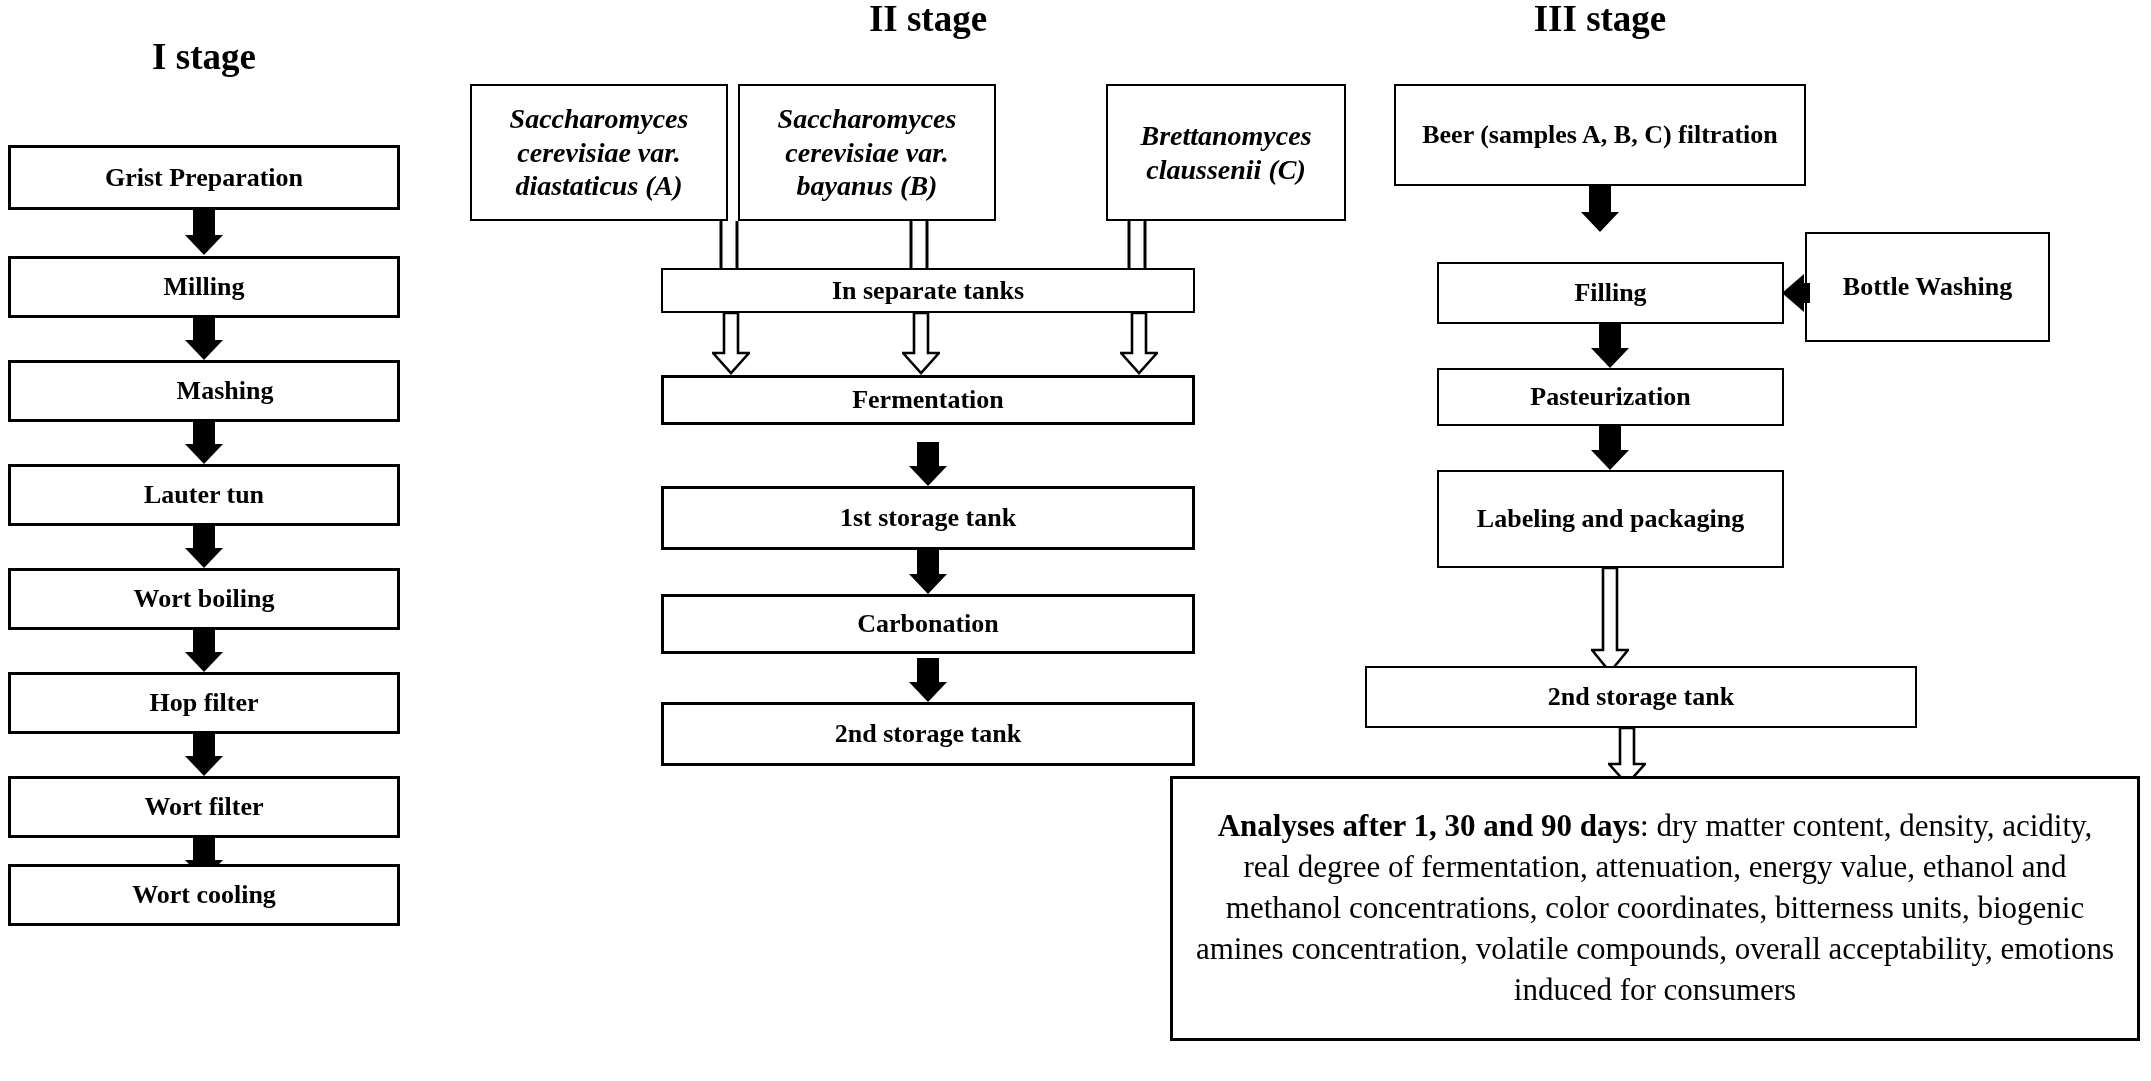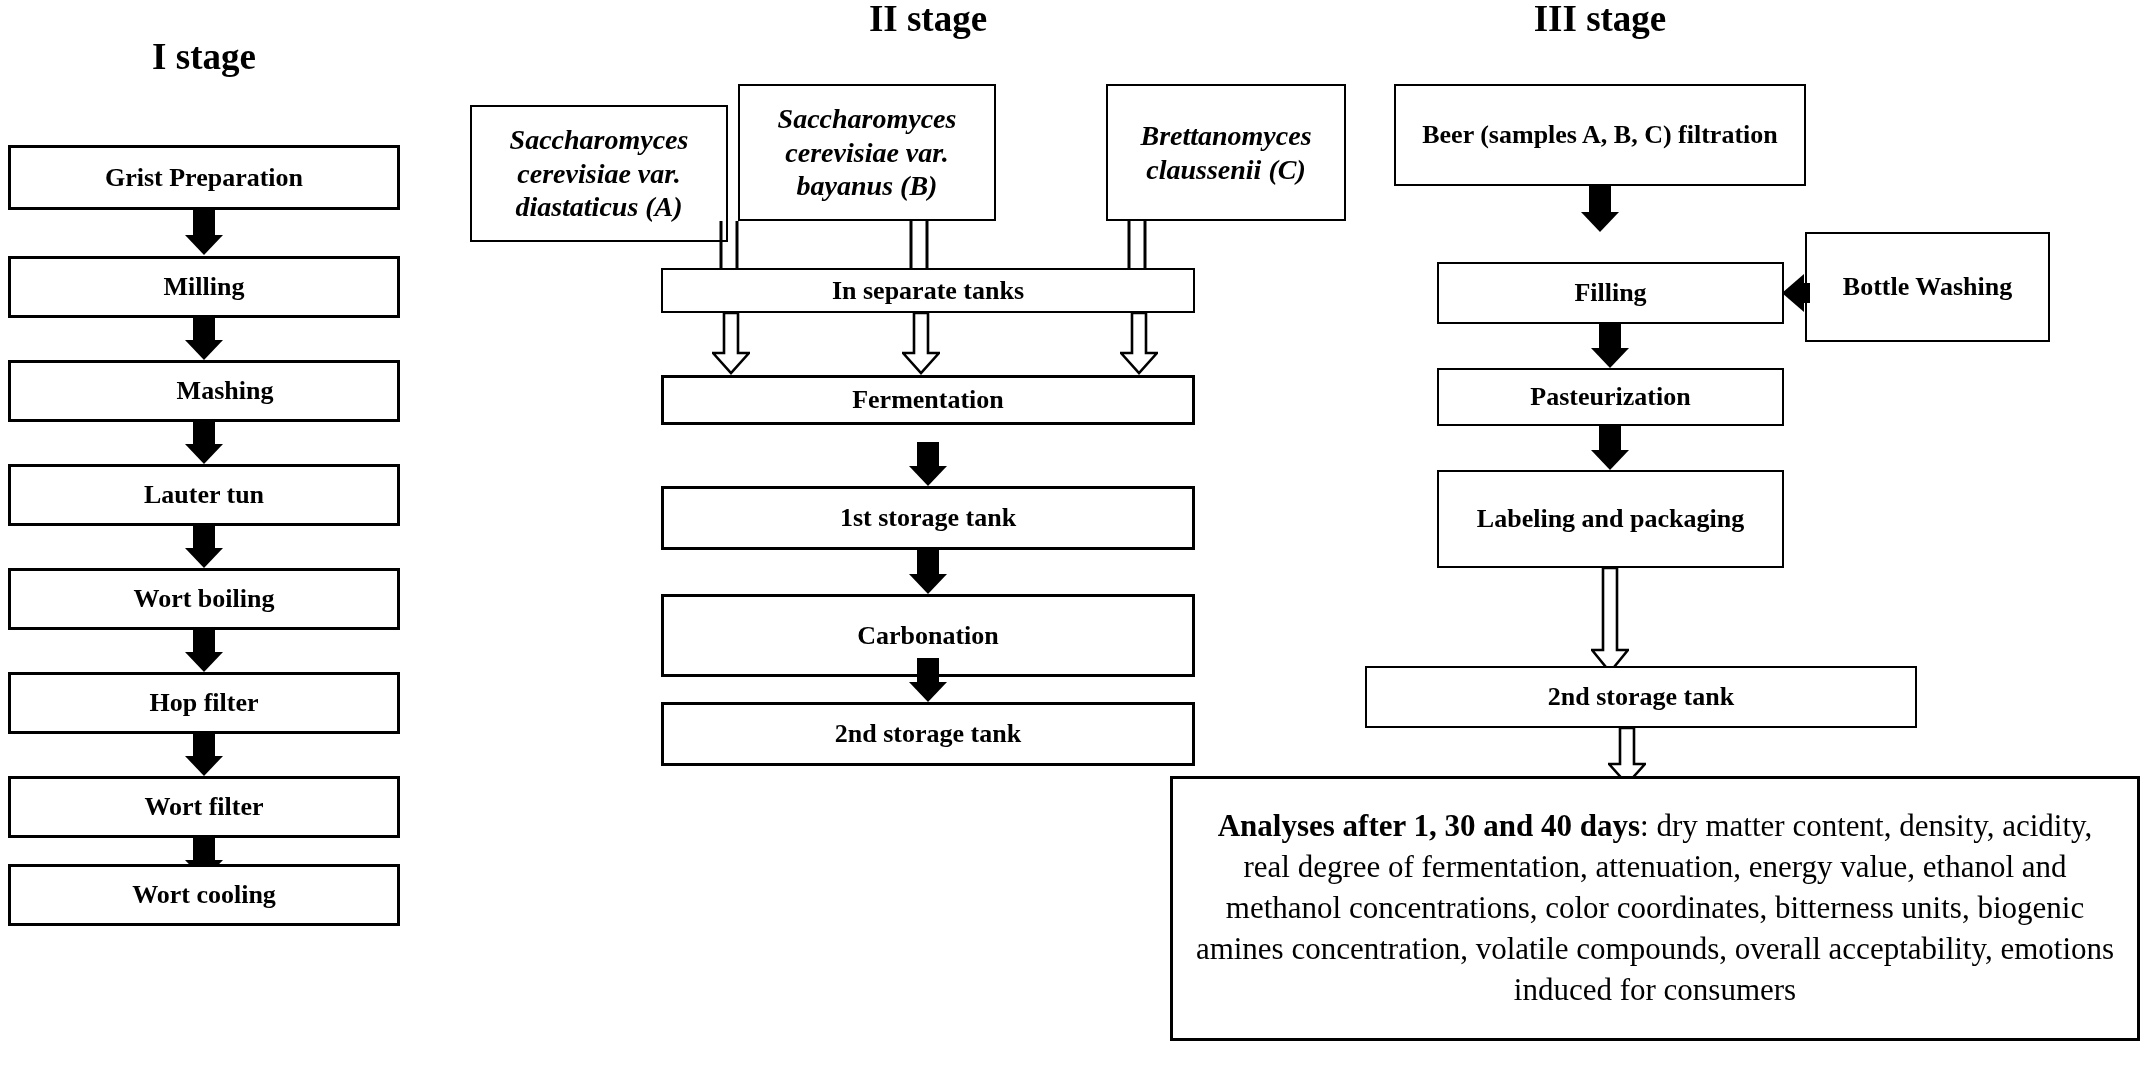--- a/index.html
+++ b/index.html
@@ -110,21 +110,21 @@
   </div>
 
   <div class="box" style="left:8px;top:776px;width:392px;height:62px;">Wort filter</div>
   <div class="arrow-solid" style="left:185px;top:838px;width:38px;height:42px;">
     <div class="shaft" style="top:0;width:22px;height:23px;"></div>
       <div class="head"></div>
   </div>
 
   <div class="box" style="left:8px;top:864px;width:392px;height:62px;">Wort cooling</div>
 
-  <div class="box thin italic" style="left:470px;top:84px;width:258px;height:137px;margin-top:21px;">Saccharomyces cerevisiae var. diastaticus (A)</div>
+  <div class="box thin italic" style="left:470px;top:84px;width:258px;height:137px;">Saccharomyces cerevisiae var. diastaticus (A)</div>
   <div class="box thin italic" style="left:738px;top:84px;width:258px;height:137px;">Saccharomyces cerevisiae var. bayanus (B)</div>
   <div class="box thin italic" style="left:1106px;top:84px;width:240px;height:137px;">Brettanomyces claussenii (C)</div>
 
   <div class="connector" style="left:716px;top:221px;width:28px;height:50px;">
     <svg viewBox="0 0 28 50" preserveAspectRatio="none">
         <line x1="5" y1="0" x2="5" y2="50" stroke="#000" stroke-width="3"></line>
         <line x1="21" y1="0" x2="21" y2="50" stroke="#000" stroke-width="3"></line>
       </svg>
   </div>
   <div class="connector" style="left:906px;top:221px;width:28px;height:50px;">
@@ -163,21 +163,21 @@
     <div class="shaft" style="top:0;width:22px;height:25px;"></div>
       <div class="head"></div>
   </div>
 
   <div class="box" style="left:661px;top:486px;width:534px;height:64px;">1st storage tank</div>
   <div class="arrow-solid" style="left:909px;top:550px;width:38px;height:44px;">
     <div class="shaft" style="top:0;width:22px;height:25px;"></div>
       <div class="head"></div>
   </div>
 
-  <div class="box" style="left:661px;top:594px;width:534px;height:83px;">Carbonation</div>
+  <div class="box" style="left:661px;top:594px;width:534px;height:60px;">Carbonation</div>
   <div class="arrow-solid" style="left:909px;top:658px;width:38px;height:44px;">
     <div class="shaft" style="top:0;width:22px;height:25px;"></div>
       <div class="head"></div>
   </div>
 
   <div class="box" style="left:661px;top:702px;width:534px;height:64px;">2nd storage tank</div>
 
   <div class="box thin" style="left:1394px;top:84px;width:412px;height:102px;">Beer (samples A, B, C) filtration</div>
   <div class="arrow-solid" style="left:1581px;top:186px;width:38px;height:46px;">
     <div class="shaft" style="top:0;width:22px;height:27px;"></div>
@@ -212,16 +212,16 @@
 
   <div class="box thin" style="left:1365px;top:666px;width:552px;height:62px;">2nd storage tank</div>
 
   <div class="arrow-hollow" style="left:1608px;top:728px;width:38px;height:58px;">
     <svg viewBox="0 0 38 58" preserveAspectRatio="none">
         <polygon points="12,0 26,0 26,36 37,36 19,56 1,36 12,36" fill="#fff" stroke="#000" stroke-width="2.6"></polygon>
       </svg>
   </div>
 
   <div class="analyses" style="left:1170px;top:776px;width:970px;height:265px;">
-    <span><b>Analyses after 1, 30 and 40 days</b><span>: dry matter content, density, acidity, real degree of fermentation, attenuation, energy value, ethanol and methanol concentrations, color coordinates, bitterness units, biogenic amines concentration, volatile compounds, overall acceptability, emotions induced for consumers</span></span>
+    <span><b>Analyses after 1, 30 and 90 days</b><span>: dry matter content, density, acidity, real degree of fermentation, attenuation, energy value, ethanol and methanol concentrations, color coordinates, bitterness units, biogenic amines concentration, volatile compounds, overall acceptability, emotions induced for consumers</span></span>
   </div>
 
 </div>
 
 </body></html>

